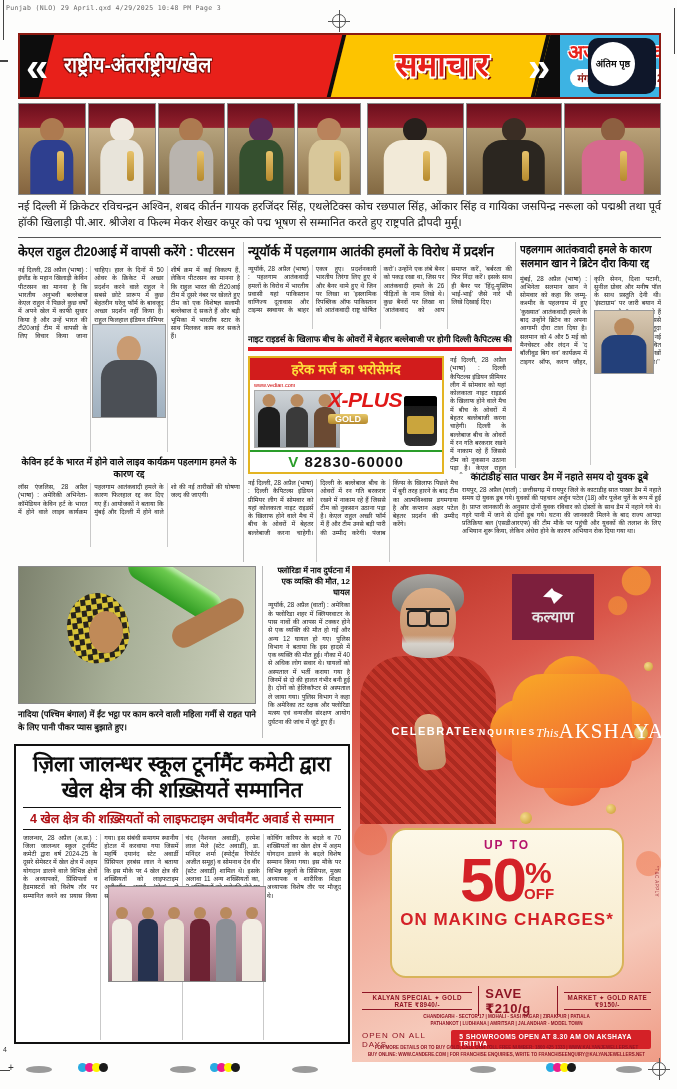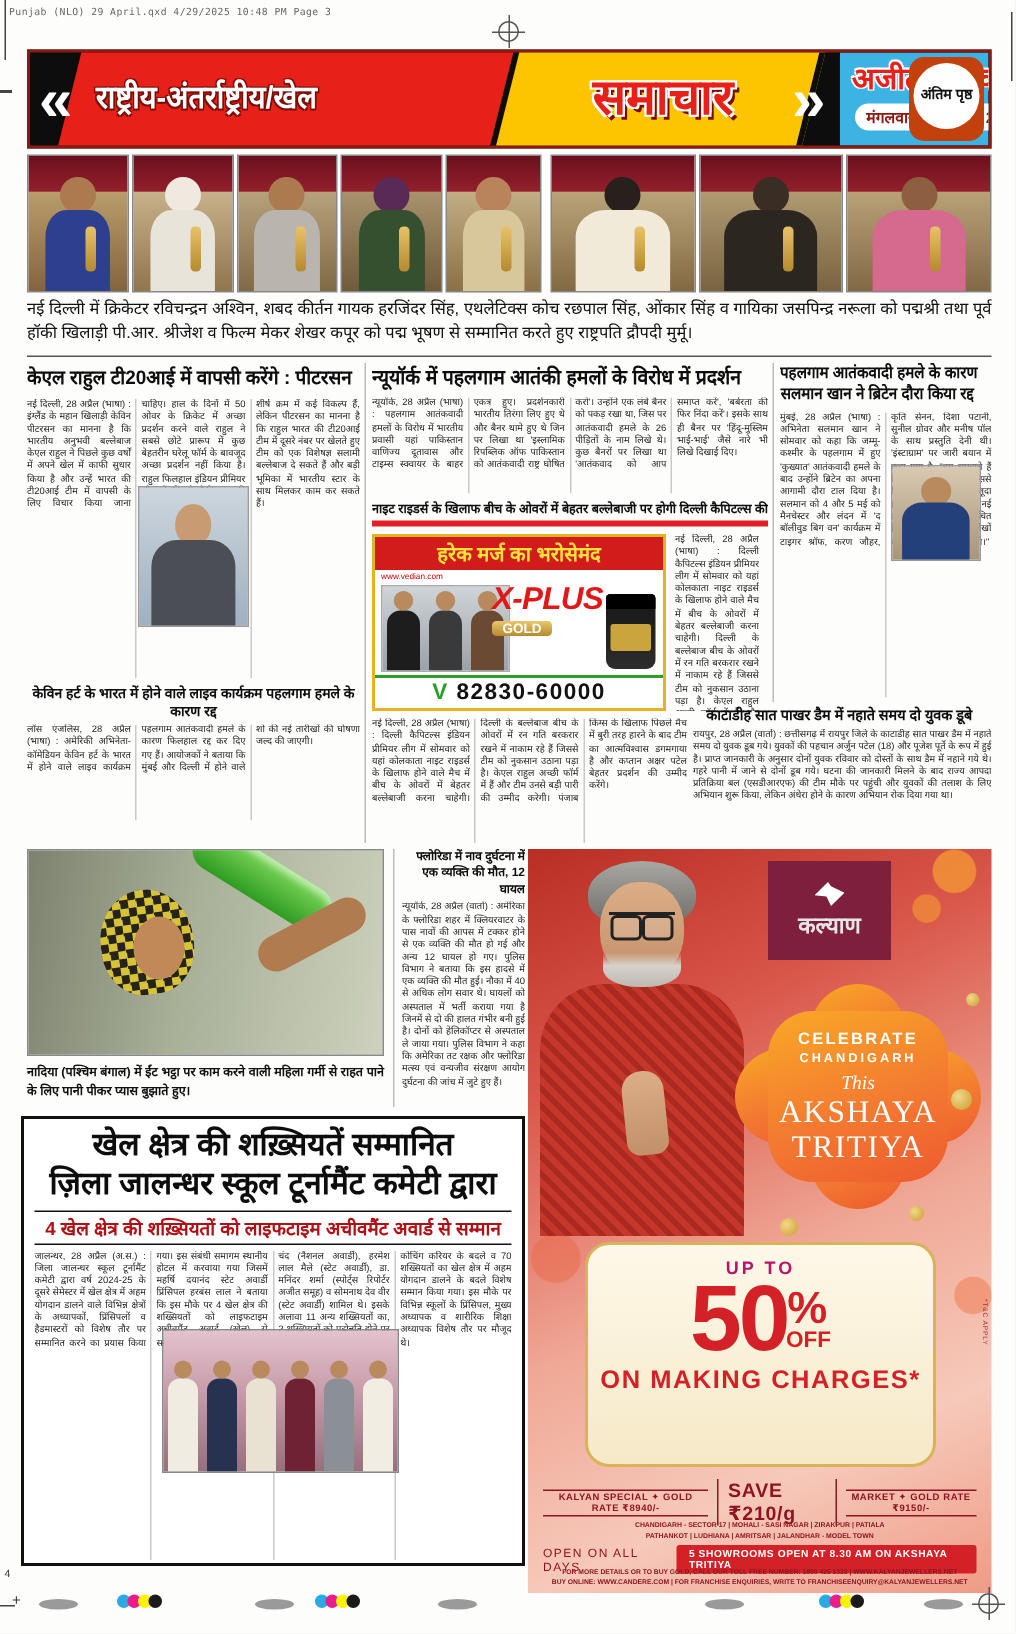--- a/index.html
+++ b/index.html
@@ -27,21 +27,21 @@
   .mh-blue-wide { position:absolute; left:540px; right:0; top:0; height:100%; background:#3db3e3; }
   .mh-section { position:absolute; left:44px; top:15px; width:280px; font-weight:bold; font-size:21px; color:#fff;
                 text-shadow:1px 1px 0 #7a0d08, -1px -1px 0 #7a0d08, 1px -1px 0 #7a0d08, -1px 1px 0 #7a0d08; white-space:nowrap; transform:scaleX(.92); transform-origin:left; }
   .mh-title { position:absolute; left:332px; top:6px; width:180px; text-align:center; font-weight:bold; font-size:33px; color:#e8201a;
               text-shadow:1.5px 1.5px 0 #fff, -1.5px -1.5px 0 #fff, 1.5px -1.5px 0 #fff, -1.5px 1.5px 0 #fff, 3px 3px 0 #7a0d08; white-space:nowrap; }
   .chev { position:absolute; color:#fff; font-weight:bold; font-size:40px; line-height:60px; }
   .paper { position:absolute; left:8px; top:3px; width:88%; text-align:center; font-weight:bold; font-size:20px; color:#e8201a;
            text-shadow:1px 1px 0 #fff,-1px -1px 0 #fff,1px -1px 0 #fff,-1px 1px 0 #fff; white-space:nowrap; }
   .date-pill { position:absolute; left:10px; top:34px; width:118px; background:#fff; border-radius:10px; text-align:center;
                font-weight:bold; font-size:10.5px; color:#8c1a12; padding:2px 0; }
-  .mh-tag { position:absolute; right:3px; top:3px; bottom:3px; width:50px; background:#c2410c; border-radius:10px; }
+  .mh-tag { position:absolute; right:3px; top:3px; bottom:3px; width:68px; background:#0f172a; border-radius:10px; }
   .tag-circle { position:absolute; left:3px; top:4px; width:44px; height:44px; background:#fff; border-radius:50%;
                 display:flex; align-items:center; justify-content:center; text-align:center; font-weight:bold; font-size:9.5px; color:#111; line-height:1.1; }
 
   
   .photos { position:absolute; left:18px; top:103px; width:643px; height:92px; display:flex; gap:2px; }
   .photo { position:relative; height:100%; overflow:hidden; border:1px solid #888;
            background:linear-gradient(180deg,#6c0f1d 0%,#93202c 26%,var(--bg1) 27%,var(--bg2) 100%); }
   .photo::before { content:""; position:absolute; top:16%; left:50%; transform:translateX(-50%); width:24px; height:24px; border-radius:50%; background:var(--head); }
   .photo::after  { content:""; position:absolute; top:40%; left:50%; transform:translateX(-50%); width:66%; height:62%; border-radius:32% 32% 0 0; background:var(--cloth); }
   .scroll { position:absolute; bottom:14%; left:58%; width:7px; height:30px; background:linear-gradient(180deg,#e7c26a,#b68a2e); border-radius:3px; z-index:2; }
@@ -116,21 +116,21 @@
   .ab-glass::before{left:1px} .ab-glass::after{right:1px}
   .ab-beard { position:absolute; left:50px; top:66px; width:52px; height:26px; border-radius:0 0 46% 46%; background:linear-gradient(180deg,rgba(220,174,135,0) 12%,#d6d2cb 45%,#bdb8b0 100%); }
   .ab-kurta { position:absolute; left:8px; top:90px; width:136px; height:168px; border-radius:44px 44px 0 0;
               background:repeating-linear-gradient(45deg,#c5372b 0 4px,#ab2a20 4px 8px); }
   .ab-hands { position:absolute; left:64px; top:148px; width:28px; height:56px; border-radius:13px 13px 9px 9px; background:linear-gradient(180deg,#dcae87,#c2906a); transform:rotate(-6deg); }
   .medal { position:absolute; left:142px; top:92px; width:156px; height:146px; }
   .medal .lobe,.medal .core { position:absolute; background:linear-gradient(160deg,#f9a826 0%,#f37b31 55%,#ee5a2e 100%); }
   .medal .core { left:18px; top:16px; right:18px; bottom:16px; border-radius:30px; }
   .medal .lobe { width:64px; height:64px; border-radius:50%; }
   .lb-t{left:46px;top:-2px} .lb-b{left:46px;bottom:-2px} .lb-l{left:-4px;top:41px} .lb-r{right:-4px;top:41px}
-  .medal-text { position:absolute; inset:0; display:flex; flex-direction:column; align-items:center; justify-content:center; color:#fff; text-align:center; z-index:2; }
+  .medal-text { position:absolute; inset:0; display:flex; align-items:center; justify-content:center; color:#fff; text-align:center; z-index:2; }
   .md-cel { font-weight:bold; font-size:11px; letter-spacing:1.5px; }
   .md-pro { font-weight:bold; font-size:8.5px; letter-spacing:2px; margin-top:1px; }
   .md-this { font-family:"Liberation Serif","DejaVu Serif",serif; font-style:italic; font-size:13px; margin-top:4px; }
   .md-fest { font-family:"Liberation Serif","DejaVu Serif",serif; font-size:21px; letter-spacing:1px; line-height:1.05; }
   .coin { position:absolute; border-radius:50%; background:radial-gradient(circle at 35% 35%,#f3d98a,#c99a2e); }
   .cream { position:absolute; left:38px; top:262px; width:234px; height:150px; border-radius:16px; border:2px solid #d8b35a;
            background:linear-gradient(180deg,#fdf8e8,#f6e9c8); text-align:center; color:#d42127; overflow:hidden; }
   .cr-upto { margin-top:8px; font-weight:bold; font-size:12px; letter-spacing:2px; color:#b5146b; }
   .cr-50 { font-weight:bold; font-size:62px; line-height:.9; letter-spacing:-2px; display:inline-block; }
   .cr-pct { font-weight:bold; font-size:30px; vertical-align:18px; }
@@ -262,22 +262,22 @@
     <div class="wp-arm"></div>
   </div>
   <div class="wp-caption">नादिया (पश्चिम बंगाल) में ईंट भट्ठा पर काम करने वाली महिला गर्मी से राहत पाने के लिए पानी पीकर प्यास बुझाते हुए।</div>
 
   <div class="abs" style="left:262px; top:566px; width:88px; height:172px; overflow:hidden; border-left:1px solid #bbb; padding-left:5px;">
     <div class="hl" style="font-size:8px; text-align:right; line-height:1.35;">फ्लोरिडा में नाव दुर्घटना में एक व्यक्ति की मौत, 12 घायल</div>
     <div class="body-txt" style="margin-top:3px; height:130px;">न्यूयॉर्क, 28 अप्रैल (वार्ता) : अमेरिका के फ्लोरिडा शहर में क्लियरवाटर के पास नावों की आपस में टक्कर होने से एक व्यक्ति की मौत हो गई और अन्य 12 घायल हो गए। पुलिस विभाग ने बताया कि इस हादसे में एक व्यक्ति की मौत हुई। नौका में 40 से अधिक लोग सवार थे। घायलों को अस्पताल में भर्ती कराया गया है जिनमें से दो की हालत गंभीर बनी हुई है। दोनों को हेलिकॉप्टर से अस्पताल ले जाया गया। पुलिस विभाग ने कहा कि अमेरिका तट रक्षक और फ्लोरिडा मत्स्य एवं वन्यजीव संरक्षण आयोग दुर्घटना की जांच में जुटे हुए हैं।</div>
   </div>
 
   <div class="jalbox">
+    <div class="jal-h1">ज़िला जालन्धर स्कूल टूर्नामैंट कमेटी द्वारा</div>
     <div class="jal-h1">खेल क्षेत्र की शख़्सियतें सम्मानित</div>
-    <div class="jal-h1">ज़िला जालन्धर स्कूल टूर्नामैंट कमेटी द्वारा</div>
     <div class="jal-sub">4 खेल क्षेत्र की शख़्सियतों को लाइफटाइम अचीवमैंट अवार्ड से सम्मान</div>
     <div class="body-txt cols4" style="margin-top:4px; height:206px;">जालन्धर, 28 अप्रैल (अ.स.) : जिला जालन्धर स्कूल टूर्नामैंट कमेटी द्वारा वर्ष 2024-25 के दूसरे सेमेस्टर में खेल क्षेत्र में अहम योगदान डालने वाले विभिन्न क्षेत्रों के अध्यापकों, प्रिंसिपलों व हैडमास्टरों को विशेष तौर पर सम्मानित करने का प्रयास किया गया। इस संबंधी समागम स्थानीय होटल में करवाया गया जिसमें महर्षि दयानंद स्टेट अवार्डी प्रिंसिपल हरबंस लाल ने बताया कि इस मौके पर 4 खेल क्षेत्र की शख्सियतों को लाइफटाइम अचीवमैंट अवार्ड (खेल) से सम्मानित किया गया जिनमें हुक्म चंद (नैशनल अवार्डी), हरमेश लाल मैले (स्टेट अवार्डी), डा. मनिंदर शर्मा (स्पोर्ट्स रिपोर्टर अजीत समूह) व सोमनाथ देव वीर (स्टेट अवार्डी) शामिल थे। इसके अलावा 11 अन्य शख्सियतों का, 2 शख्सियतों को पदोन्नति होने पर व 2 का अंतर्राष्ट्रीय स्तर पर कोचिंग करियर के बदले व 70 शख्सियतों का खेल क्षेत्र में अहम योगदान डालने के बदले विशेष सम्मान किया गया। इस मौके पर विभिन्न स्कूलों के प्रिंसिपल, मुख्य अध्यापक व शारीरिक शिक्षा अध्यापक विशेष तौर पर मौजूद थे।</div>
     <div class="groupphoto">
       <i style="--c:#f0ece2"></i>
       <i style="--c:#26324f"></i>
       <i style="--c:#e9e2d2"></i>
       <i style="--c:#6e2233"></i>
       <i style="--c:#8b8f96"></i>
       <i style="--c:#f2ede3"></i>
     </div>
@@ -297,21 +297,21 @@
       <div class="kl-brand">कल्याण</div>
     </div>
     <div class="medal">
       <div class="lobe lb-t"></div>
       <div class="lobe lb-b"></div>
       <div class="lobe lb-l"></div>
       <div class="lobe lb-r"></div>
       <div class="core"></div>
       <div class="medal-text">
         <div class="md-cel">CELEBRATE</div>
-        <div class="md-pro">CHANDIGARH</div>
+        <div class="md-pro">ENQUIRIES</div>
         <div class="md-this">This</div>
         <div class="md-fest">AKSHAYA</div>
         <div class="md-fest">TRITIYA</div>
       </div>
     </div>
     <div class="coin" style="left:282px; top:160px; width:14px; height:14px;"></div>
     <div class="coin" style="left:254px; top:238px; width:10px; height:10px;"></div>
     <div class="coin" style="left:168px; top:246px; width:12px; height:12px;"></div>
     <div class="coin" style="left:292px; top:96px; width:9px; height:9px;"></div>
 

